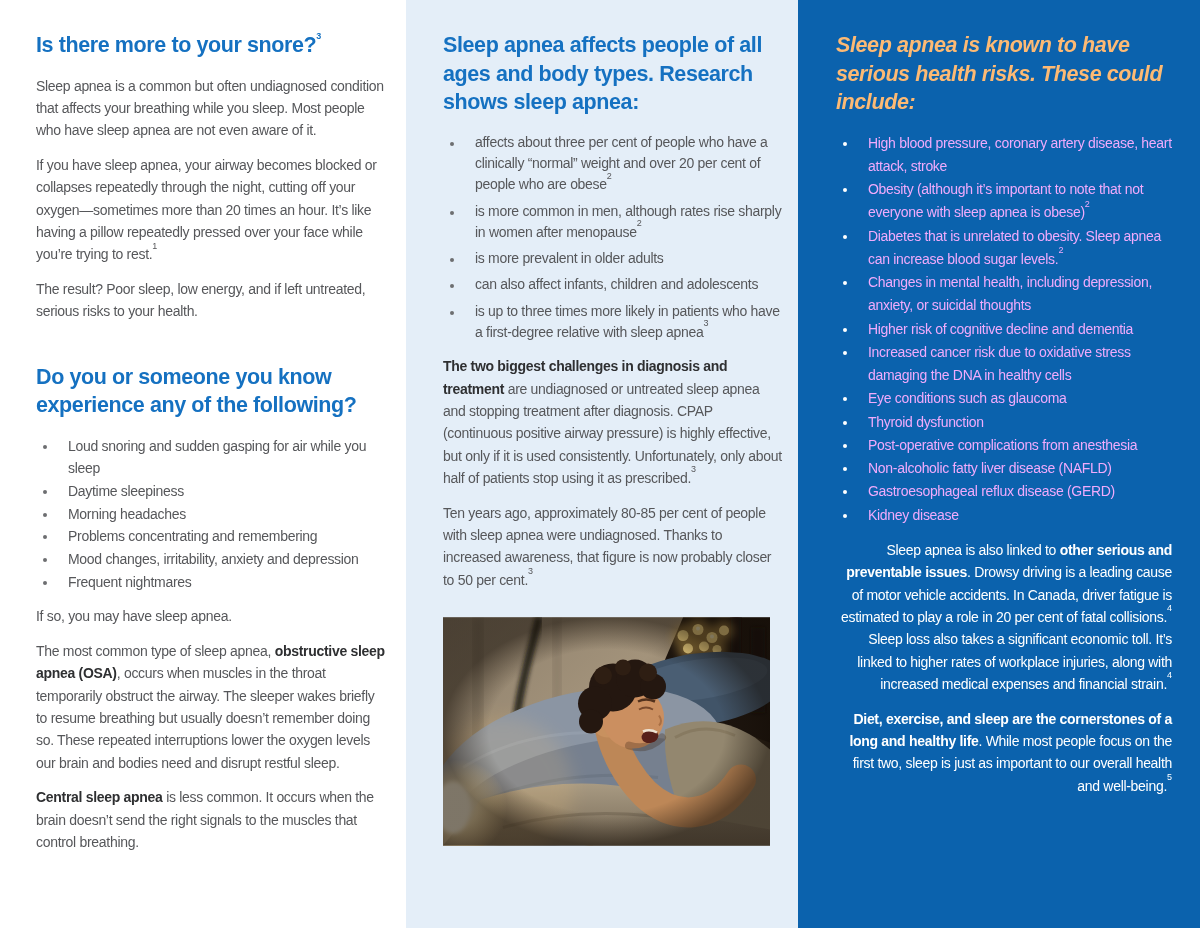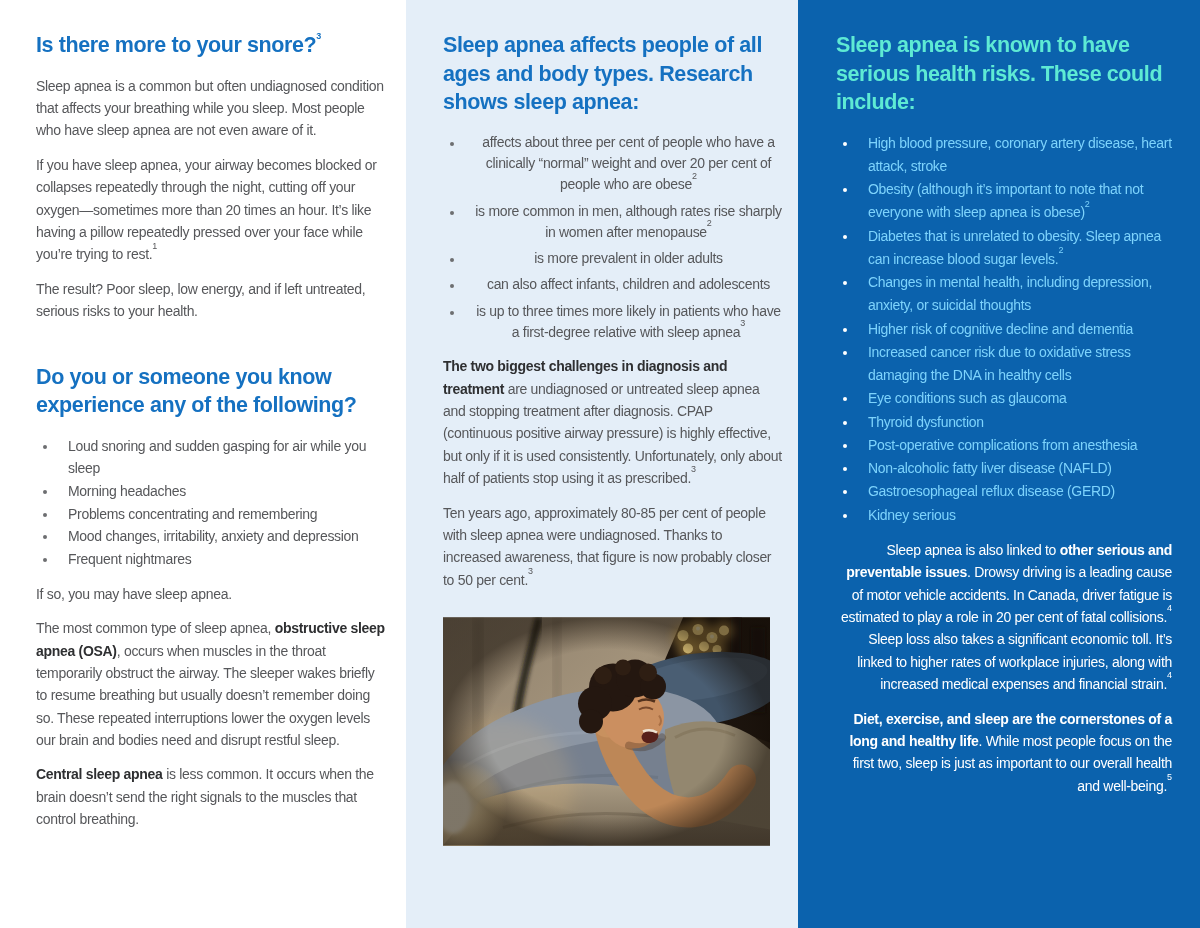--- a/index.html
+++ b/index.html
@@ -8,35 +8,35 @@
     font-family:"Liberation Sans",sans-serif;background:#ffffff;
     --accent:#1571c1;--body:#56575a;--light:#e4eef8;--dark:#0b62ad;
   }
   .col{position:absolute;top:0;bottom:0;box-sizing:border-box;}
   .col-left{left:0;width:398px;background:#ffffff;padding:31px 10px 0 36px;}
   .col-mid{left:406px;width:400px;background:var(--light);padding:31px 24px 0 37px;}
   .col-right{left:798px;width:402px;background:var(--dark);padding:31px 28px 0 38px;}
 
   .hd{font-size:21.5px;font-weight:700;line-height:1.33;letter-spacing:-0.4px;
       margin:0 0 15px 0;color:var(--accent);}
-  .col-right .hd{color:#5eead4;}
+  .col-right .hd{color:#fdba74;font-style:italic;}
   .hline{display:block;white-space:nowrap;}
   .hd2{margin-top:40px;}
 
   p.body{margin:0 0 12px 0;font-size:14px;line-height:1.6;letter-spacing:-0.3px;color:var(--body);}
   .col-right p.body{color:#ffffff;text-align:right;}
   strong{font-weight:700;color:#2e2f31;}
   .col-right strong{color:#ffffff;}
   sup{font-size:9px;line-height:0;position:relative;top:-5px;letter-spacing:0;}
 
   ul.blist{list-style:none;margin:2px 0 12px 0;padding:0;}
   ul.blist li{position:relative;padding-left:32px;font-size:14px;line-height:1.62;
       letter-spacing:-0.3px;color:var(--body);}
-  .col-mid ul.blist li{margin-bottom:5px;line-height:1.52;text-align:center;}
-  .col-right ul.blist li{line-height:1.66;color:#7dd3fc;}
+  .col-mid ul.blist li{margin-bottom:5px;line-height:1.52;}
+  .col-right ul.blist li{line-height:1.66;color:#f0abfc;}
   .dot{position:absolute;left:7px;top:10px;width:4px;height:4px;border-radius:50%;background:#6d6e71;}
   .col-right .dot{background:#ffffff;}
 
   .mt{margin-top:17px;}
   .photo{display:block;width:327px;height:229px;margin-top:26px;}
 </style>
 </head>
 <body>
 
 <div class="page">
@@ -53,20 +53,24 @@
         <span class="hline"><span>Do you or someone you know</span></span>
         <span class="hline"><span>experience any of the following?</span></span>
       </h1>
     <ul class="blist">
 
         <li>
           <span class="dot"></span>
           <span><span>Loud snoring and sudden gasping for air while you sleep</span></span>
         </li>
 
+        <li>
+          <span class="dot"></span>
+          <span><span>Daytime sleepiness</span></span>
+        </li>
 
         <li>
           <span class="dot"></span>
           <span><span>Morning headaches</span></span>
         </li>
 
         <li>
           <span class="dot"></span>
           <span><span>Problems concentrating and remembering</span></span>
         </li>
@@ -276,20 +280,20 @@
           <span><span>Non-alcoholic fatty liver disease (NAFLD)</span></span>
         </li>
 
         <li>
           <span class="dot"></span>
           <span><span>Gastroesophageal reflux disease (GERD)</span></span>
         </li>
 
         <li>
           <span class="dot"></span>
-          <span><span>Kidney serious</span></span>
+          <span><span>Kidney disease</span></span>
         </li>
       </ul>
     <p class="body mt"><span>Sleep apnea is also linked to </span><strong>other serious and preventable issues</strong><span>. Drowsy driving is a leading cause of motor vehicle accidents. In Canada, driver fatigue is estimated to play a role in 20 per cent of fatal collisions.</span><sup>4</sup><span> Sleep loss also takes a significant economic toll. It’s linked to higher rates of workplace injuries, along with increased medical expenses and financial strain.</span><sup>4</sup></p>
     <p class="body mt"><strong>Diet, exercise, and sleep are the cornerstones of a long and healthy life</strong><span>. While most people focus on the first two, sleep is just as important to our overall health and well-being.</span><sup>5</sup></p>
   </section>
 
 </div>
 
 </body></html>

